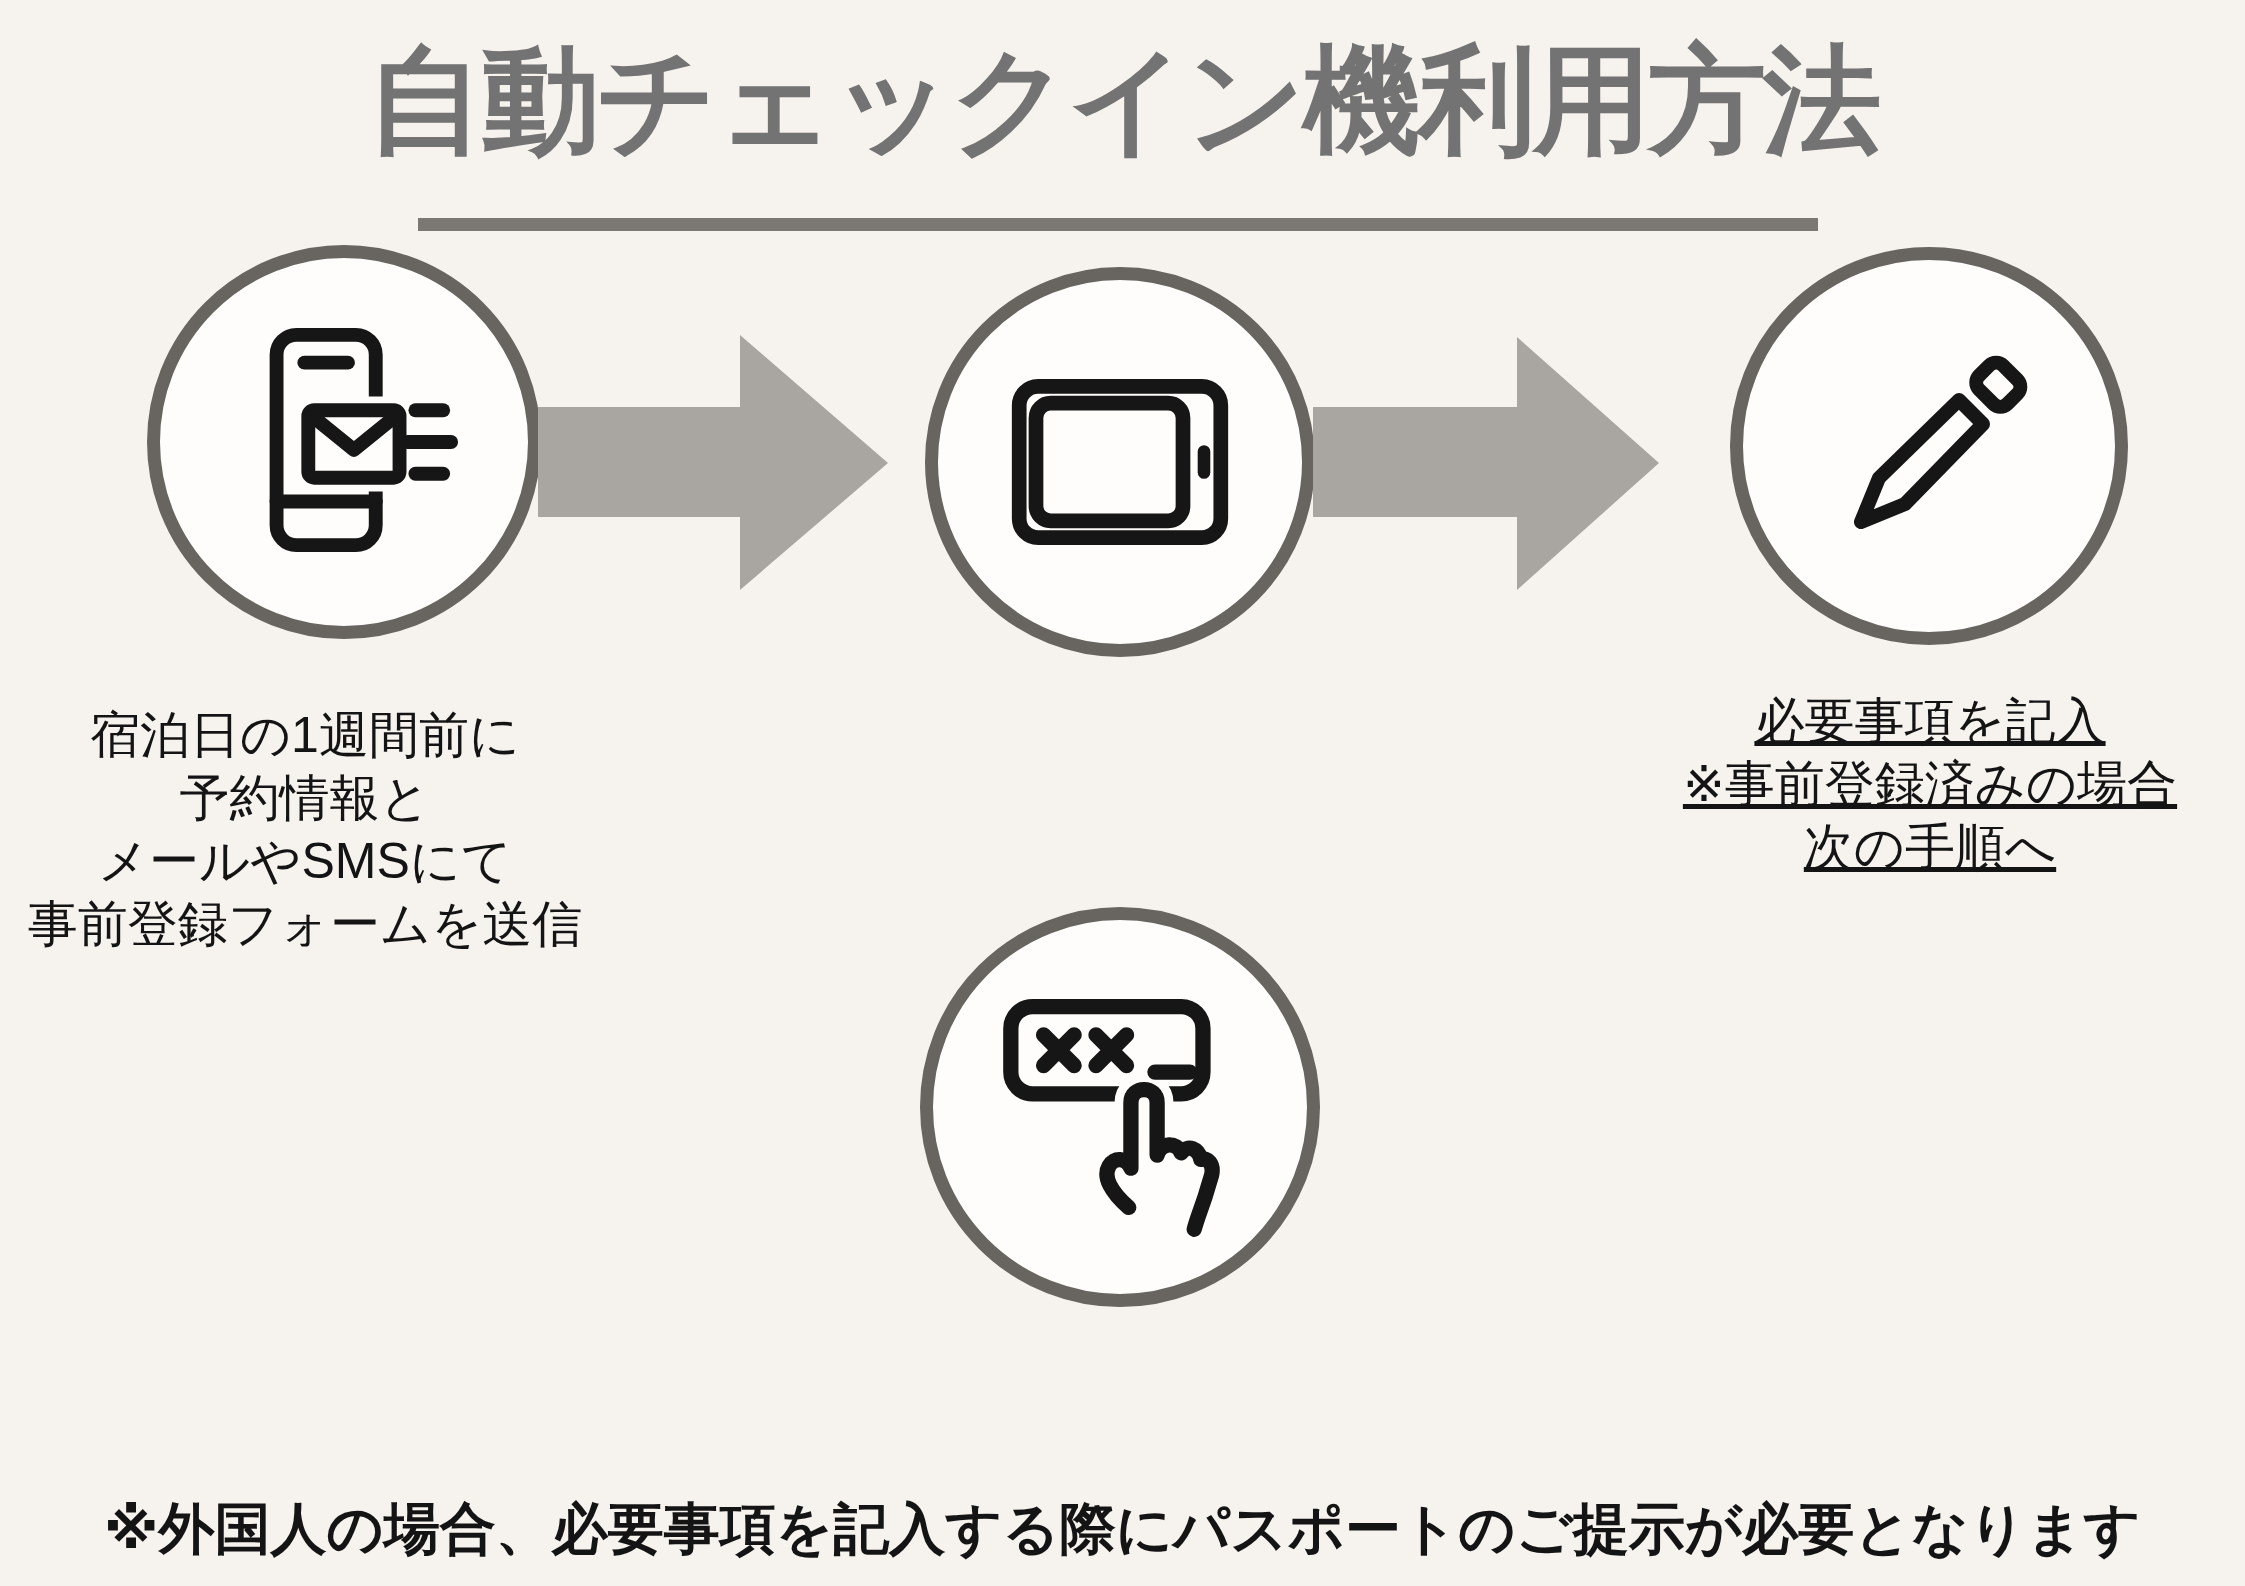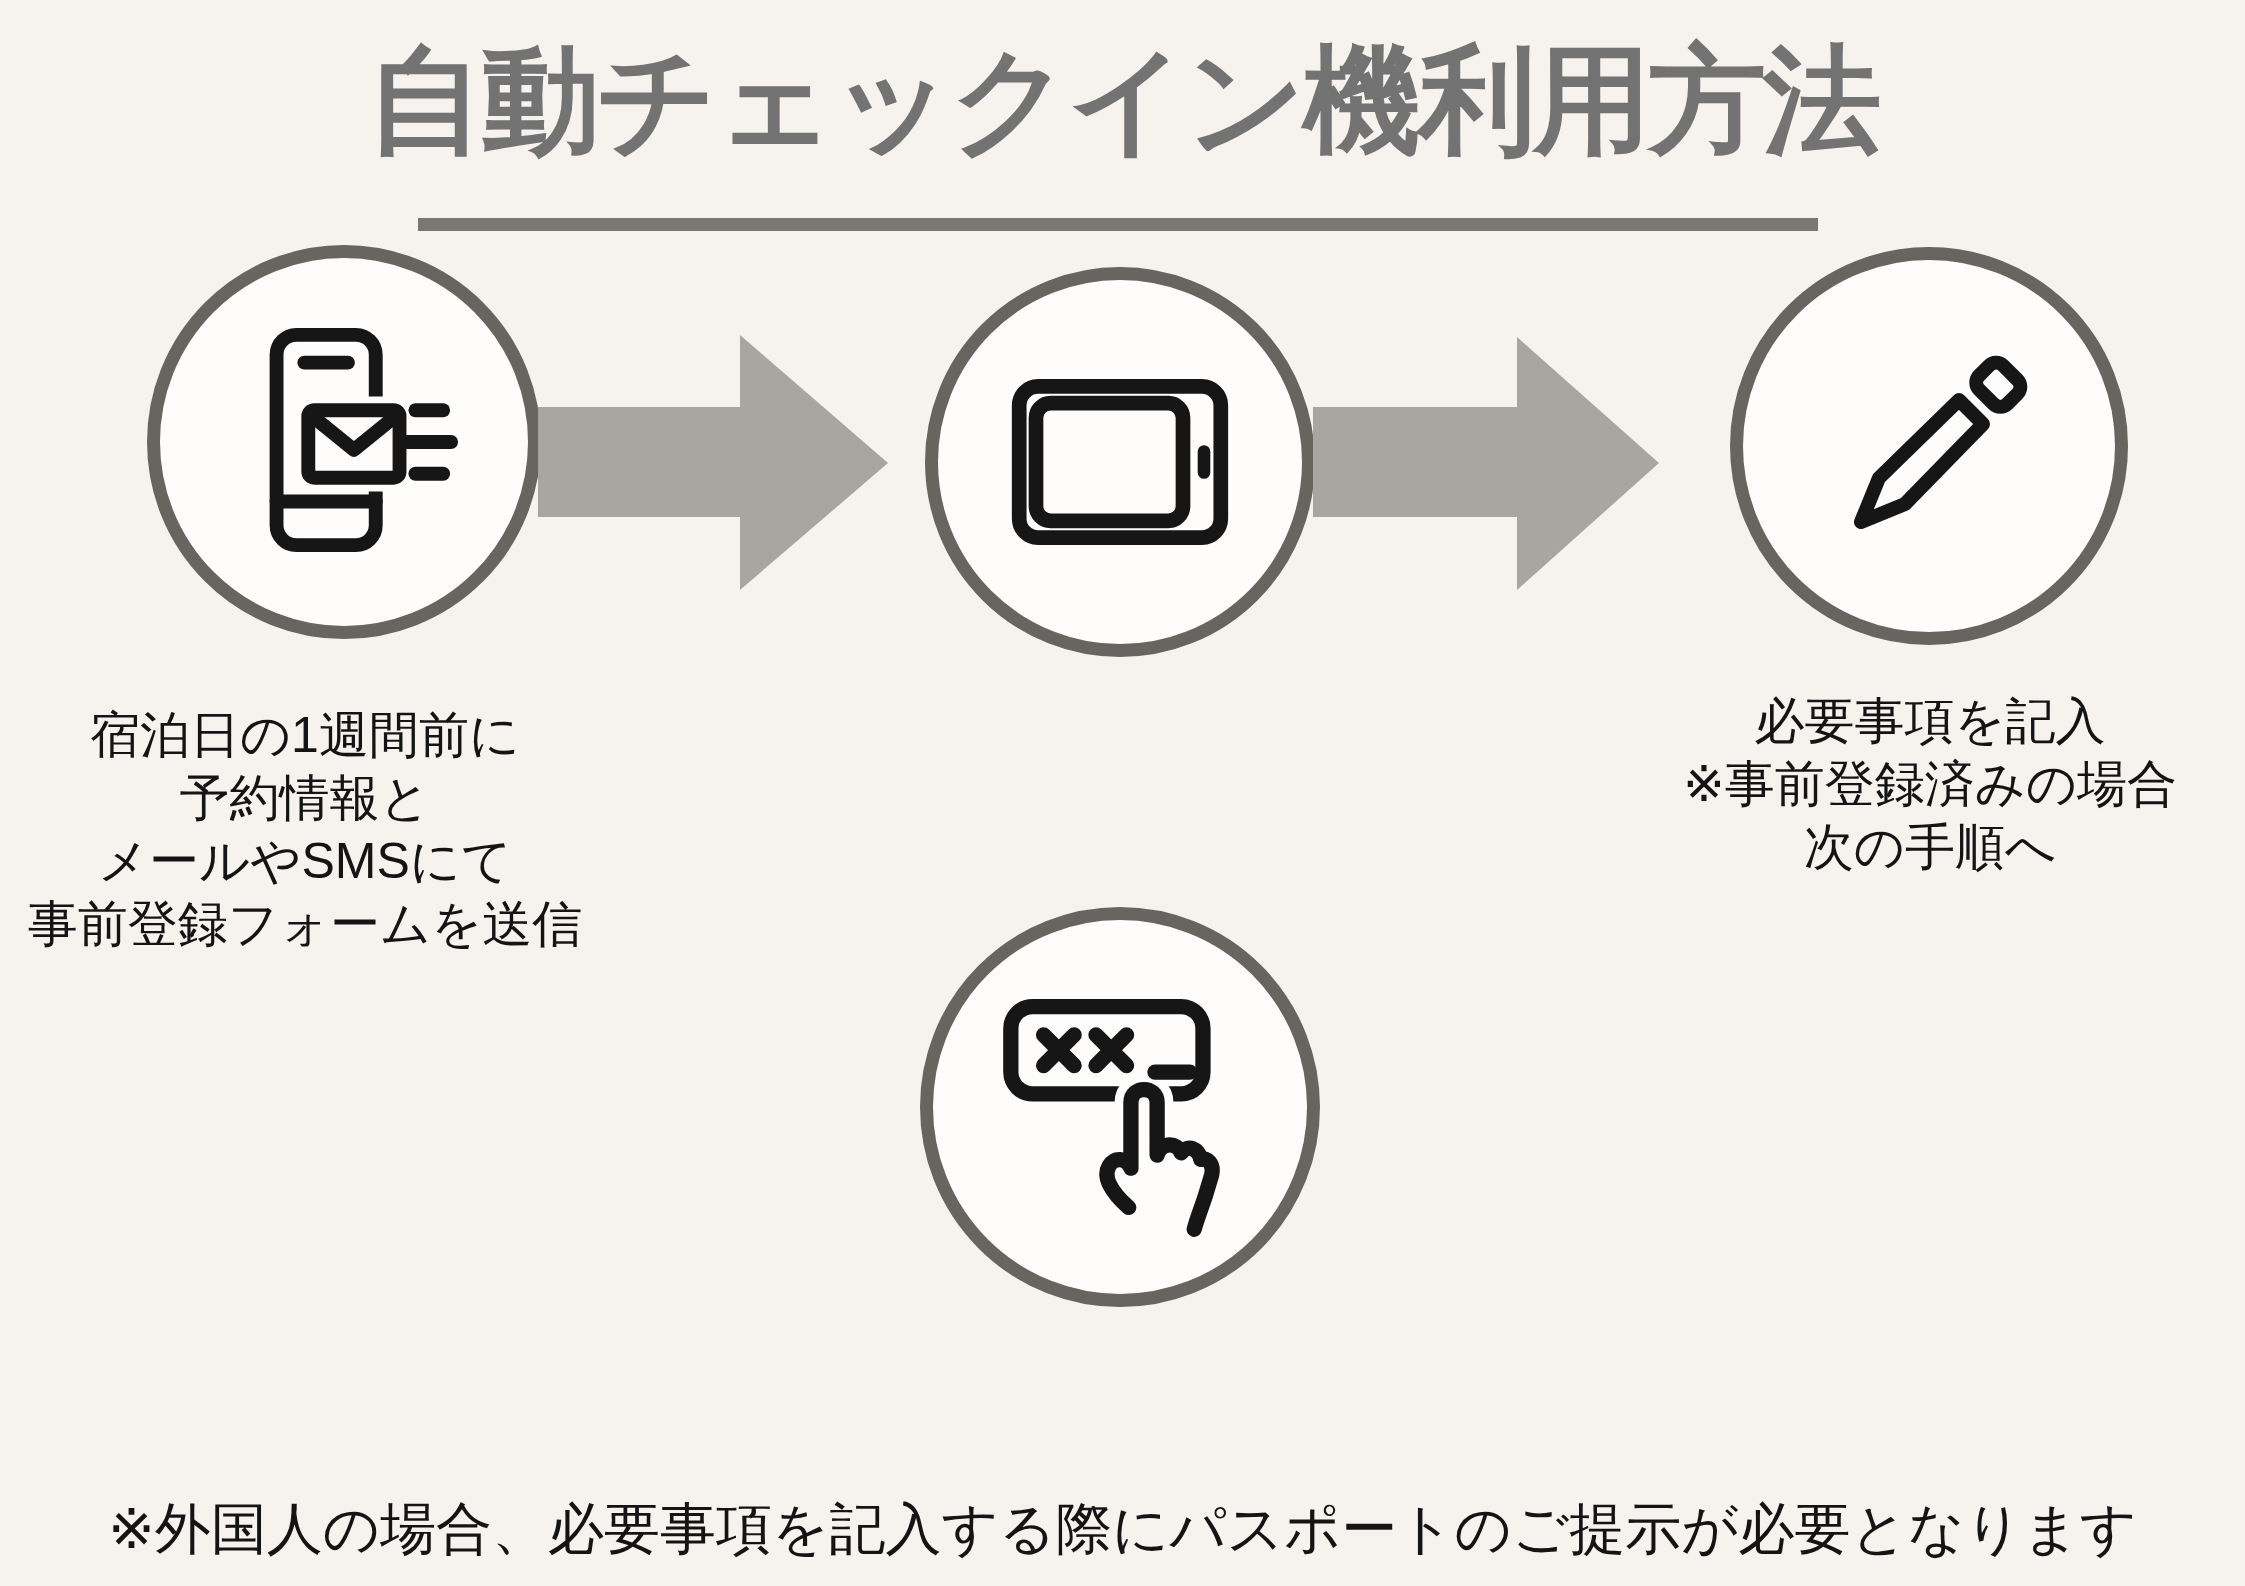--- a/index.html
+++ b/index.html
@@ -37,25 +37,25 @@
   .arrow{position:absolute;}
   .a1{left:538px;top:335px;}
   .a2{left:1313px;top:337px;}
   .step-text{
     position:absolute;text-align:center;
     font-size:50px;line-height:1.26;color:#141414;
     font-weight:500;
   }
   .t1{left:5px;top:660px;width:600px;margin-top:44px;}
   .t2{left:840px;top:712px;width:560px;}
-  .t3{left:1645px;top:690px;width:570px;}
+  .t3{left:1645px;top:690px;width:570px;text-decoration:underline;}
   .t4{left:720px;top:1316px;width:800px;}
   .footer-note{
     position:absolute;left:0;top:1492px;width:2245px;
-    text-align:center;font-size:56px;color:#141414;font-weight:400;
+    text-align:center;font-size:56px;color:#141414;font-weight:700;
   }
 </style>
 </head>
 <body>
 
 <div class="canvas">
 
   <h1 class="title">自動チェックイン機利用方法</h1>
   <div class="title-underline"></div>
 

